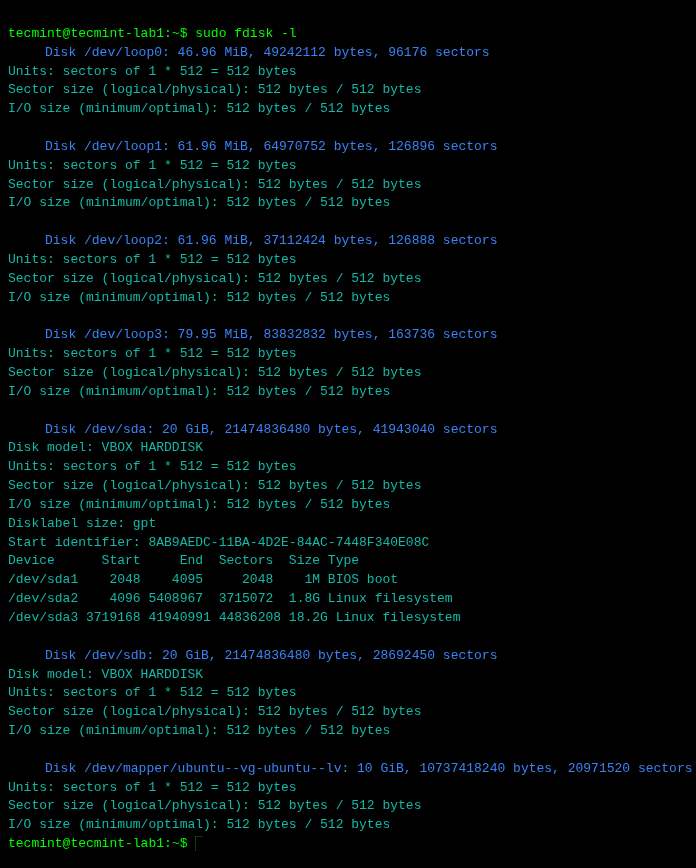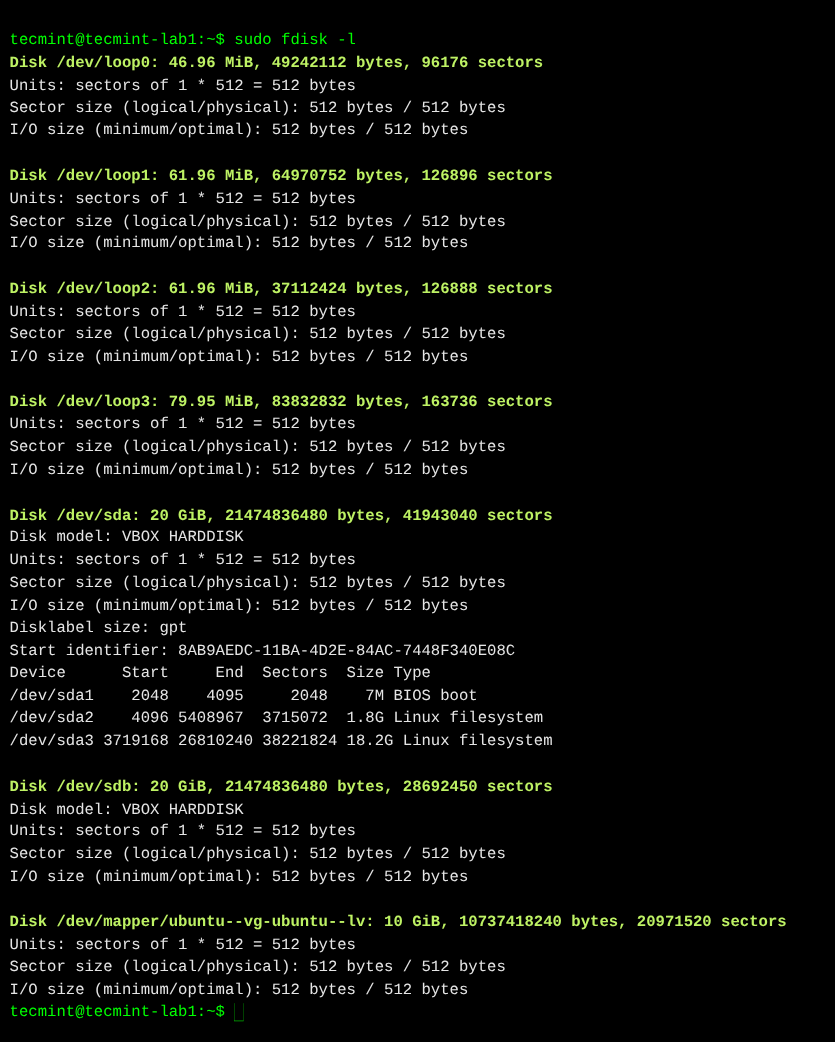--- a/index.html
+++ b/index.html
@@ -15,25 +15,26 @@
       color: #00ff00;
       width: 696px;
       min-height: 868px;
       padding: 6px 8px;
       overflow: hidden;
     }
     .terminal-content {
       white-space: pre;
     }
     .bright {
-      color: #bef264;
-      font-weight: bold;
+      color: #3b82f6;
+      font-weight: normal;
+      margin-left: 37px;
     }
     .normal {
-      color: #e5e5e5;
+      color: #14b8a6;
     }
     .prompt {
       color: #00ff00;
     }
   </style>
 </head>
 <body>
 
 <div class="terminal-content">
 <span class="prompt"><span>tecmint@tecmint-lab1:~$</span><span> sudo fdisk -l</span>
@@ -58,23 +59,23 @@
 <span class="normal">I/O size (minimum/optimal): 512 bytes / 512 bytes</span>
 
 <span class="bright">Disk /dev/sda: 20 GiB, 21474836480 bytes, 41943040 sectors</span>
 <span class="normal">Disk model: VBOX HARDDISK</span>
 <span class="normal">Units: sectors of 1 * 512 = 512 bytes</span>
 <span class="normal">Sector size (logical/physical): 512 bytes / 512 bytes</span>
 <span class="normal">I/O size (minimum/optimal): 512 bytes / 512 bytes</span>
 <span class="normal">Disklabel size: gpt</span>
 <span class="normal">Start identifier: 8AB9AEDC-11BA-4D2E-84AC-7448F340E08C</span>
 <span class="normal">Device      Start     End  Sectors  Size Type</span>
-<span class="normal">/dev/sda1    2048    4095     2048    7M BIOS boot</span>
+<span class="normal">/dev/sda1    2048    4095     2048    1M BIOS boot</span>
 <span class="normal">/dev/sda2    4096 5408967  3715072  1.8G Linux filesystem</span>
-<span class="normal">/dev/sda3 3719168 26810240 38221824 18.2G Linux filesystem</span>
+<span class="normal">/dev/sda3 3719168 41940991 44836208 18.2G Linux filesystem</span>
 
 <span class="bright">Disk /dev/sdb: 20 GiB, 21474836480 bytes, 28692450 sectors</span>
 <span class="normal">Disk model: VBOX HARDDISK</span>
 <span class="normal">Units: sectors of 1 * 512 = 512 bytes</span>
 <span class="normal">Sector size (logical/physical): 512 bytes / 512 bytes</span>
 <span class="normal">I/O size (minimum/optimal): 512 bytes / 512 bytes</span>
 
 <span class="bright">Disk /dev/mapper/ubuntu--vg-ubuntu--lv: 10 GiB, 10737418240 bytes, 20971520 sectors</span>
 <span class="normal">Units: sectors of 1 * 512 = 512 bytes</span>
 <span class="normal">Sector size (logical/physical): 512 bytes / 512 bytes</span>

